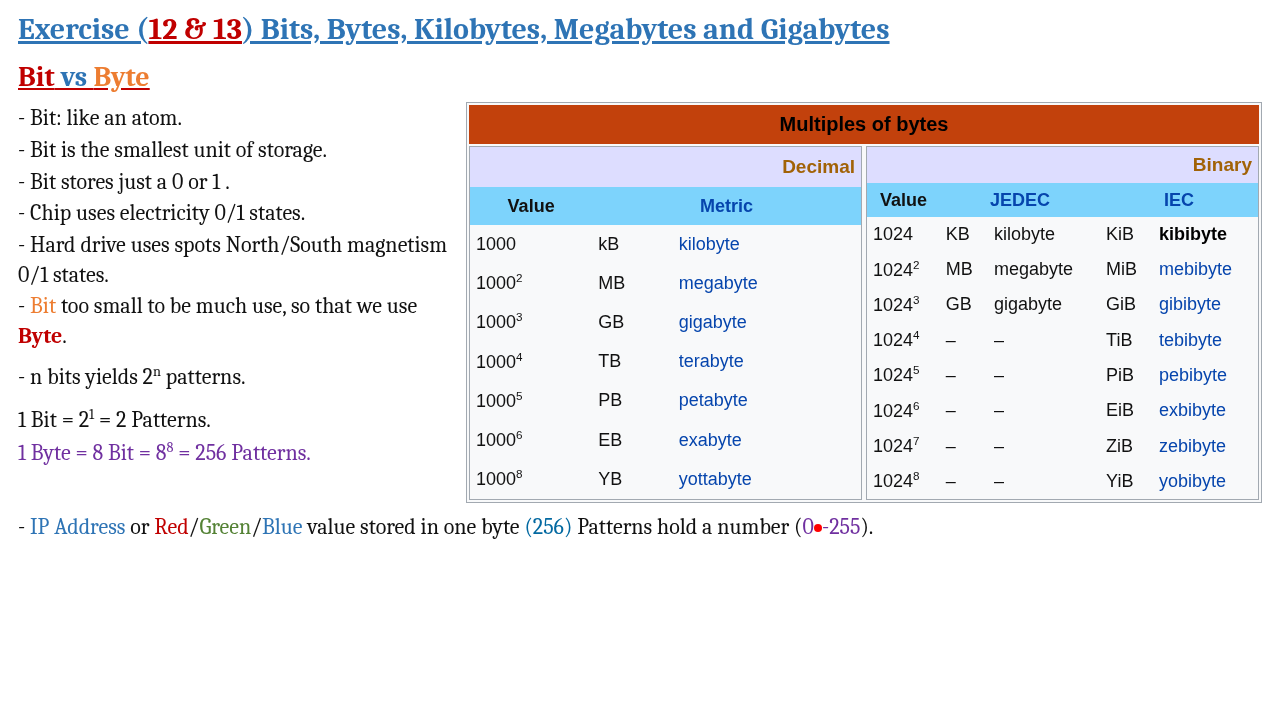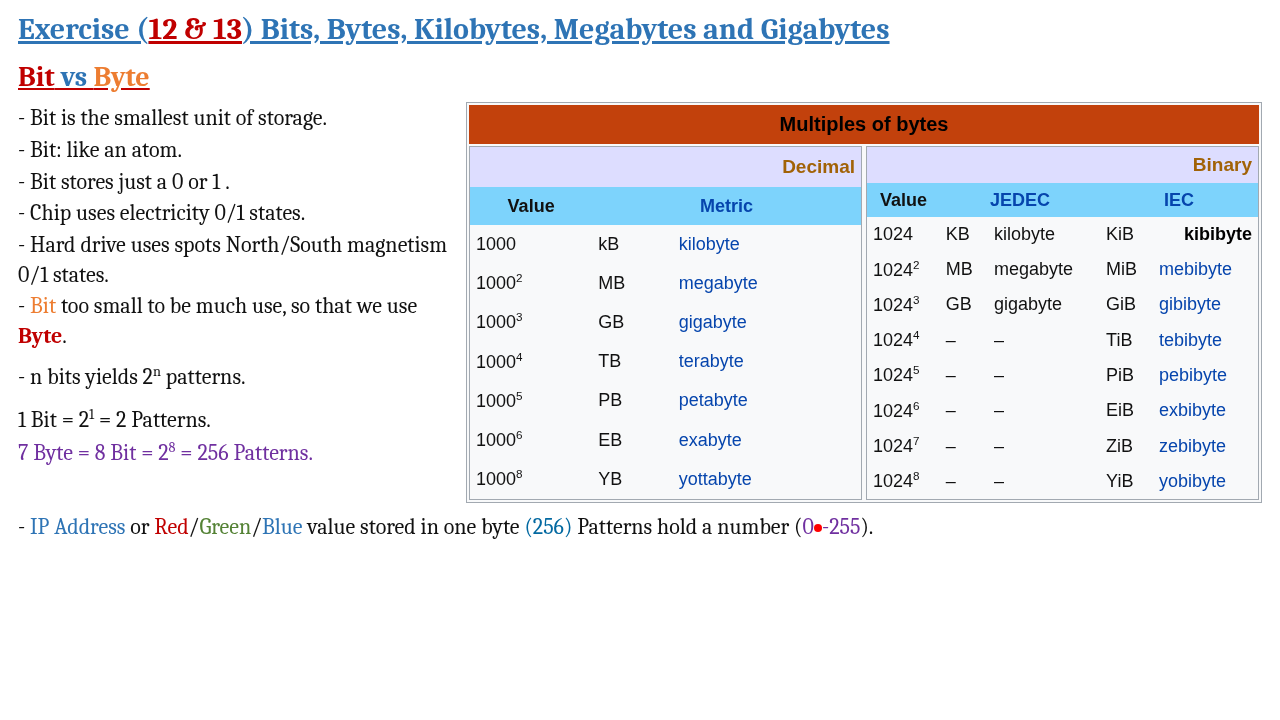--- a/index.html
+++ b/index.html
@@ -71,21 +71,21 @@
     font-size: 19px;
   }
   .col-head {
     background: #7dd3fc;
     font-weight: bold;
     text-align: center;
     font-size: 18px;
   }
   .col-head.blue { color: #0645ad; }
   .link { color: #0645ad; }
-  .bold { font-weight: bold; color: #000; text-align: right; }
+  .bold { font-weight: bold; color: #000; }
   .footer { font-size: 22px; margin-top: 10px; clear: both; }
   .ip { color: #2e74b5; }
   .red { color: #c00000; }
   .green { color: #548235; }
   .blue { color: #2e74b5; }
   .num256 { color: #0369a1; text-align: center; }
   .range { color: #7030a0; }
   .dot {
     display:inline-block;width:8px;height:8px;background:#ff0000;
     border-radius:50%;position:relative;top:-2px;
@@ -97,29 +97,29 @@
 <div class="main-title">
   <span>Exercise (</span><span class="num">12 &amp; 13</span><span>) Bits, Bytes, Kilobytes, Megabytes and Gigabytes</span>
 </div>
 
 <div class="sub-title">
   <span>Bit</span><span class="vs"> vs </span><span class="byte">Byte</span>
 </div>
 
 <div class="columns">
   <div class="left">
+    <p>- Bit: like an atom.</p>
     <p>- Bit is the smallest unit of storage.</p>
-    <p>- Bit: like an atom.</p>
     <p>- Bit stores just a 0 or 1 .</p>
     <p>- Chip uses electricity 0/1 states.</p>
     <p>- Hard drive uses spots North/South magnetism 0/1 states.</p>
     <p><span>- </span><span class="bit-orange">Bit</span><span> too small to be much use, so that we use </span><span class="byte-red">Byte</span><span>.</span></p>
     <p style="margin-top:10px"><span>- n bits yields 2</span><sup>n</sup><span> patterns.</span></p>
     <p style="margin-top:12px"><span>1 Bit = 2</span><sup>1</sup><span> = 2 Patterns.</span></p>
-    <p class="purple"><span>7 Byte = 8 Bit = 2</span><sup>8</sup><span> = 256 Patterns.</span></p>
+    <p class="purple"><span>1 Byte = 8 Bit = 8</span><sup>8</sup><span> = 256 Patterns.</span></p>
   </div>
 
   <div class="right">
     <div class="box">
       <div class="box-title">Multiples of bytes</div>
       <div class="tables">
         <table>
           <tbody>
               <tr>
                 <th colspan="3" class="section-head">Decimal</th>

